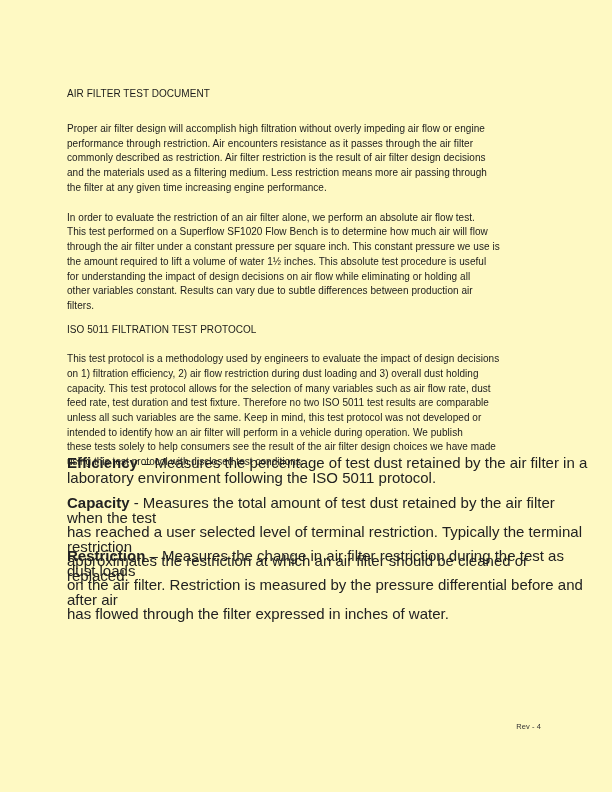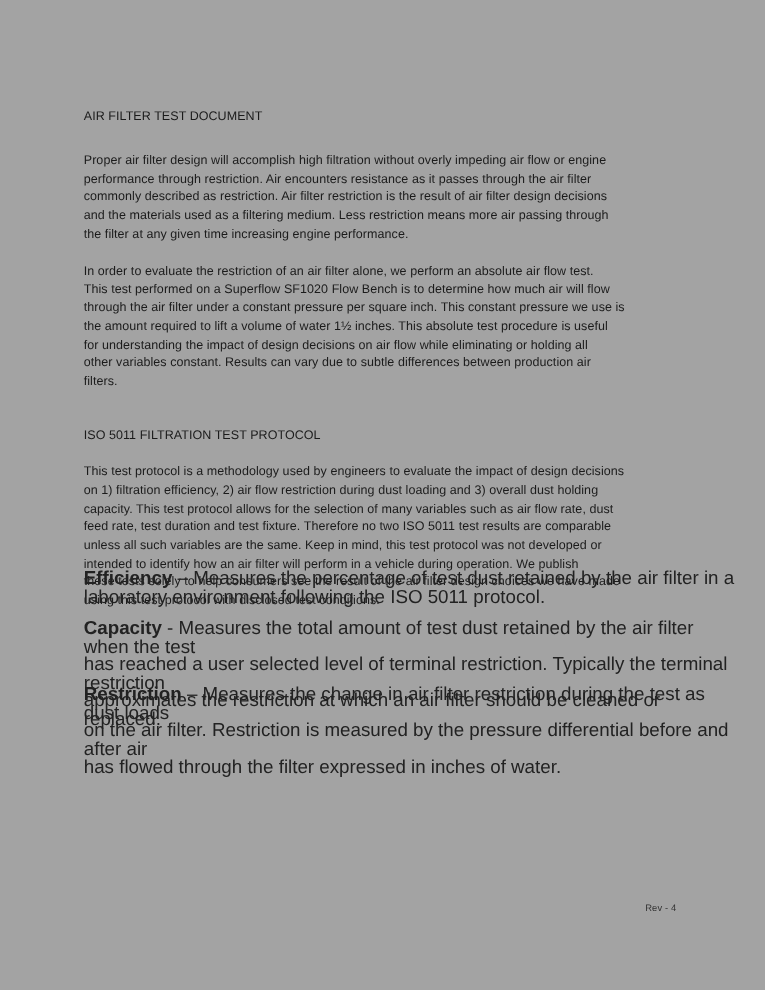--- a/index.html
+++ b/index.html
@@ -4,21 +4,21 @@
 <style>
   html, body {
     margin: 0;
     padding: 0;
     background: #ffffff;
   }
   .page {
     position: relative;
     width: 612px;
     height: 792px;
-    background: #a3a3a3;
+    background: #fef9c3;
     overflow: hidden;
     font-family: "Liberation Sans", sans-serif;
     color: #1b1b1b;
   }
   .blk {
     position: absolute;
     left: 67px;
     width: 522px;
     white-space: pre-line;
   }
@@ -65,21 +65,21 @@
   <div class="blk t-cal" style="top:196px">
     <div>In order to evaluate the restriction of an air filter alone, we perform an absolute air flow test.
 This test performed on a Superflow SF1020 Flow Bench is to determine how much air will flow
 through the air filter under a constant pressure per square inch. This constant pressure we use is
 the amount required to lift a volume of water 1½ inches. This absolute test procedure is useful
 for understanding the impact of design decisions on air flow while eliminating or holding all
 other variables constant.  Results can vary due to subtle differences between production air
 filters.</div>
   </div>
 
-  <div class="blk t-cal" style="top:327px">
+  <div class="blk t-cal" style="top:308px">
     <div class="heading">ISO 5011 FILTRATION TEST PROTOCOL</div>
     <div>This test protocol is a methodology used by engineers to evaluate the impact of design decisions
 on 1) filtration efficiency, 2) air flow restriction during dust loading and 3) overall dust holding
 capacity. This test protocol allows for the selection of many variables such as air flow rate, dust
 feed rate, test duration and test fixture. Therefore no two ISO 5011 test results are comparable
 unless all such variables are the same. Keep in mind, this test protocol was not developed or
 intended to identify how an air filter will perform in a vehicle during operation.  We publish
 these tests solely to help consumers see the result of the air filter design choices we have made
 using this test protocol with disclosed test conditions.</div>
   </div>

